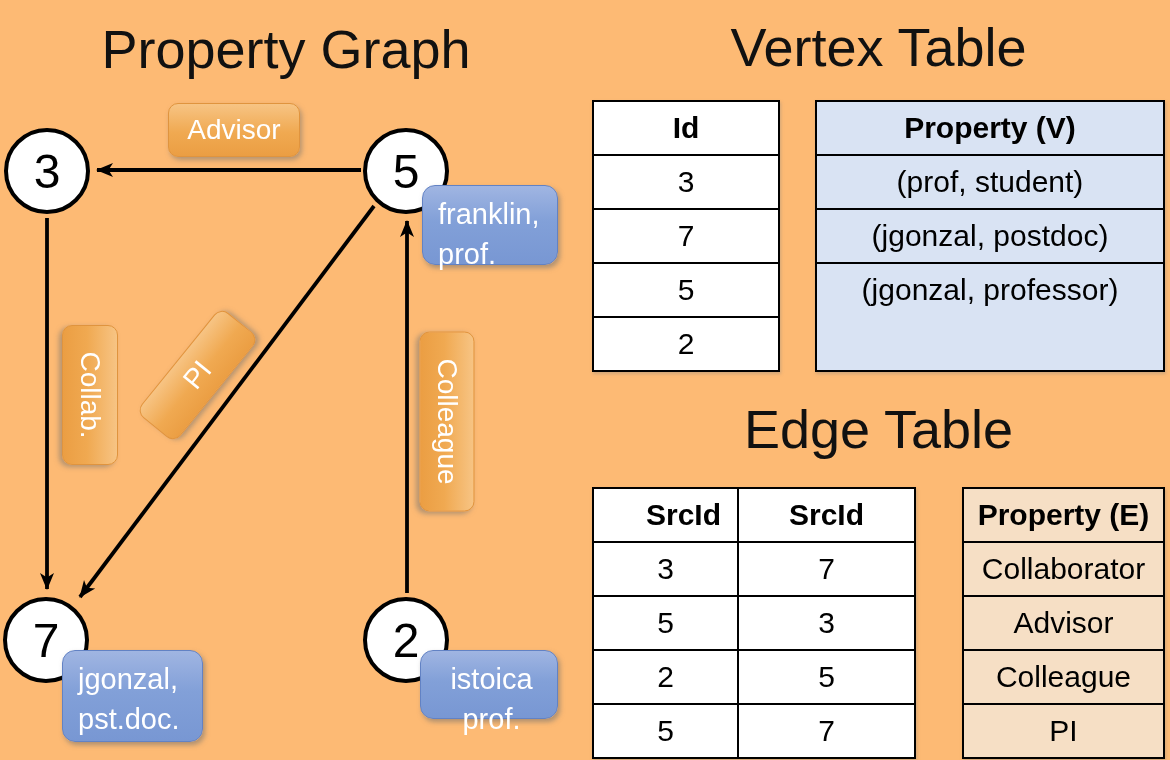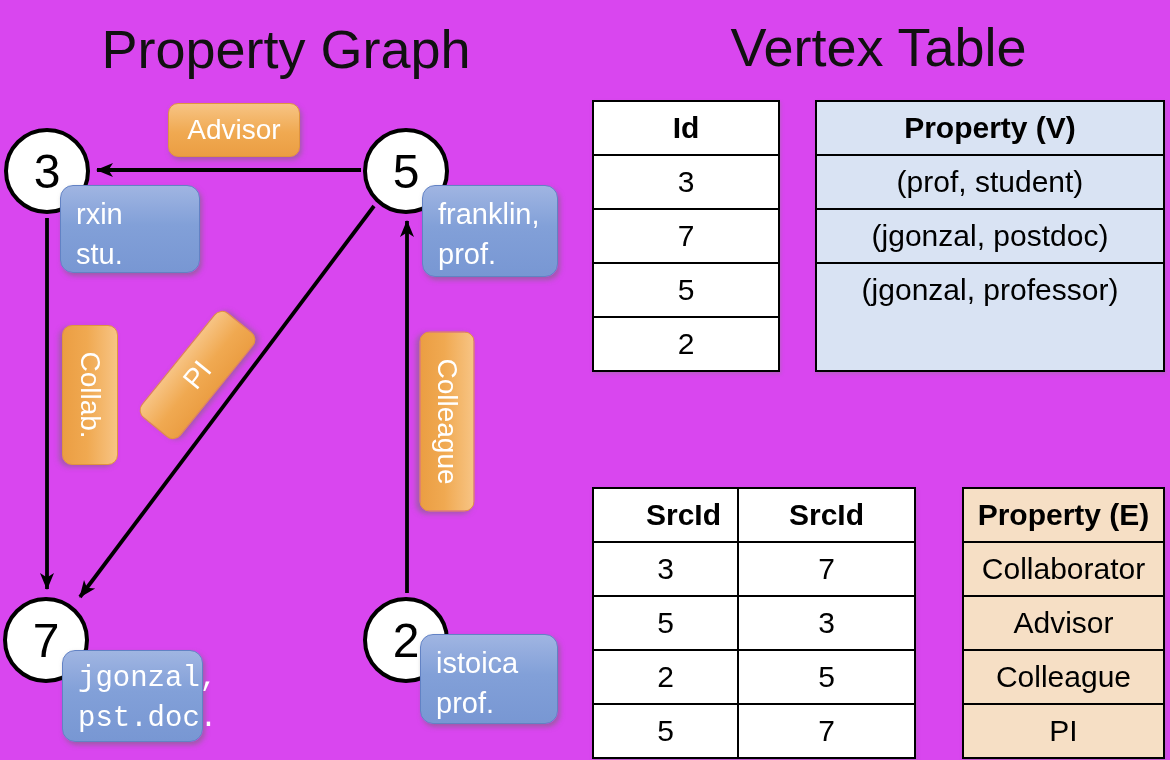--- a/index.html
+++ b/index.html
@@ -1,17 +1,17 @@
 <!DOCTYPE html>
 <html><head>
 <meta charset="utf-8">
 <style>
   html,body{margin:0;padding:0;background:#ffffff;}
   #stage{
-    position:relative;width:1170px;height:760px;overflow:hidden;background:#d946ef;
+    position:relative;width:1170px;height:760px;overflow:hidden;background:#fdba74;
     font-family:"Liberation Sans",sans-serif;color:#000;
   }
   .big-title{
     position:absolute;text-align:center;font-size:54px;font-weight:400;
     letter-spacing:0px;color:#111;white-space:nowrap;
   }
   
   .gnode{
     position:absolute;width:78px;height:78px;border:4px solid #000;border-radius:50%;
     background:#fff;display:flex;align-items:center;justify-content:center;z-index:2;
@@ -76,33 +76,29 @@
   <div class="gnode" style="left:363px;top:128px;">
     <span class="nid">5</span>
   </div>
   <div class="gnode" style="left:3px;top:597px;">
     <span class="nid">7</span>
   </div>
   <div class="gnode" style="left:363px;top:597px;">
     <span class="nid">2</span>
   </div>
 
-  <div class="vlabel" style="left:60px;top:185px;width:140px;height:88px;">
-    <div>rxin</div>
-    <div>stu.</div>
-  </div>
-  <div class="vlabel" style="left:422px;top:185px;width:136px;height:92px;">
+  <div class="vlabel" style="left:422px;top:185px;width:136px;height:80px;">
     <div>franklin,</div>
     <div>prof.</div>
   </div>
-  <div class="vlabel" style="left:62px;top:650px;width:141px;height:92px;font-family:Liberation Mono, monospace;">
+  <div class="vlabel" style="left:62px;top:650px;width:141px;height:92px;">
     <div>jgonzal,</div>
     <div>pst.doc.</div>
   </div>
-  <div class="vlabel" style="left:420px;top:634px;width:138px;height:90px;">
+  <div class="vlabel" style="left:420px;top:650px;width:138px;height:69px;text-align:center;">
     <div>istoica</div>
     <div>prof.</div>
   </div>
 
   <div class="elabel" style="left:168px;top:103px;width:132px;height:54px;">
     <span>Advisor</span>
   </div>
   <div class="elabel" style="left:20px;top:367px;width:140px;height:56px;transform:rotate(90deg);">
     <span>Collab.</span>
   </div>
@@ -144,20 +140,21 @@
         </div>
       <div class="trow">
           <div class="tcell">(jgonzal, postdoc)</div>
         </div>
       <div class="trow">
           <div class="tcell">(jgonzal, professor)</div>
         </div>
     </div>
   </div>
 
+  <div class="big-title" style="left:592px;top:398px;width:573px;">Edge Table</div>
 
   <div class="tblwrap" style="left:592px;top:487px;width:573px;gap:7px;">
 
     <div class="subtable" style="width:324px;">
       <div class="trow">
         <div class="tcell hdr" style="flex:0 0 143px;padding-left:36px;">SrcId</div>
         <div class="tcell hdr sep-left">SrcId</div>
       </div>
       <div class="trow">
         <div class="tcell" style="flex:0 0 143px;">3</div>

